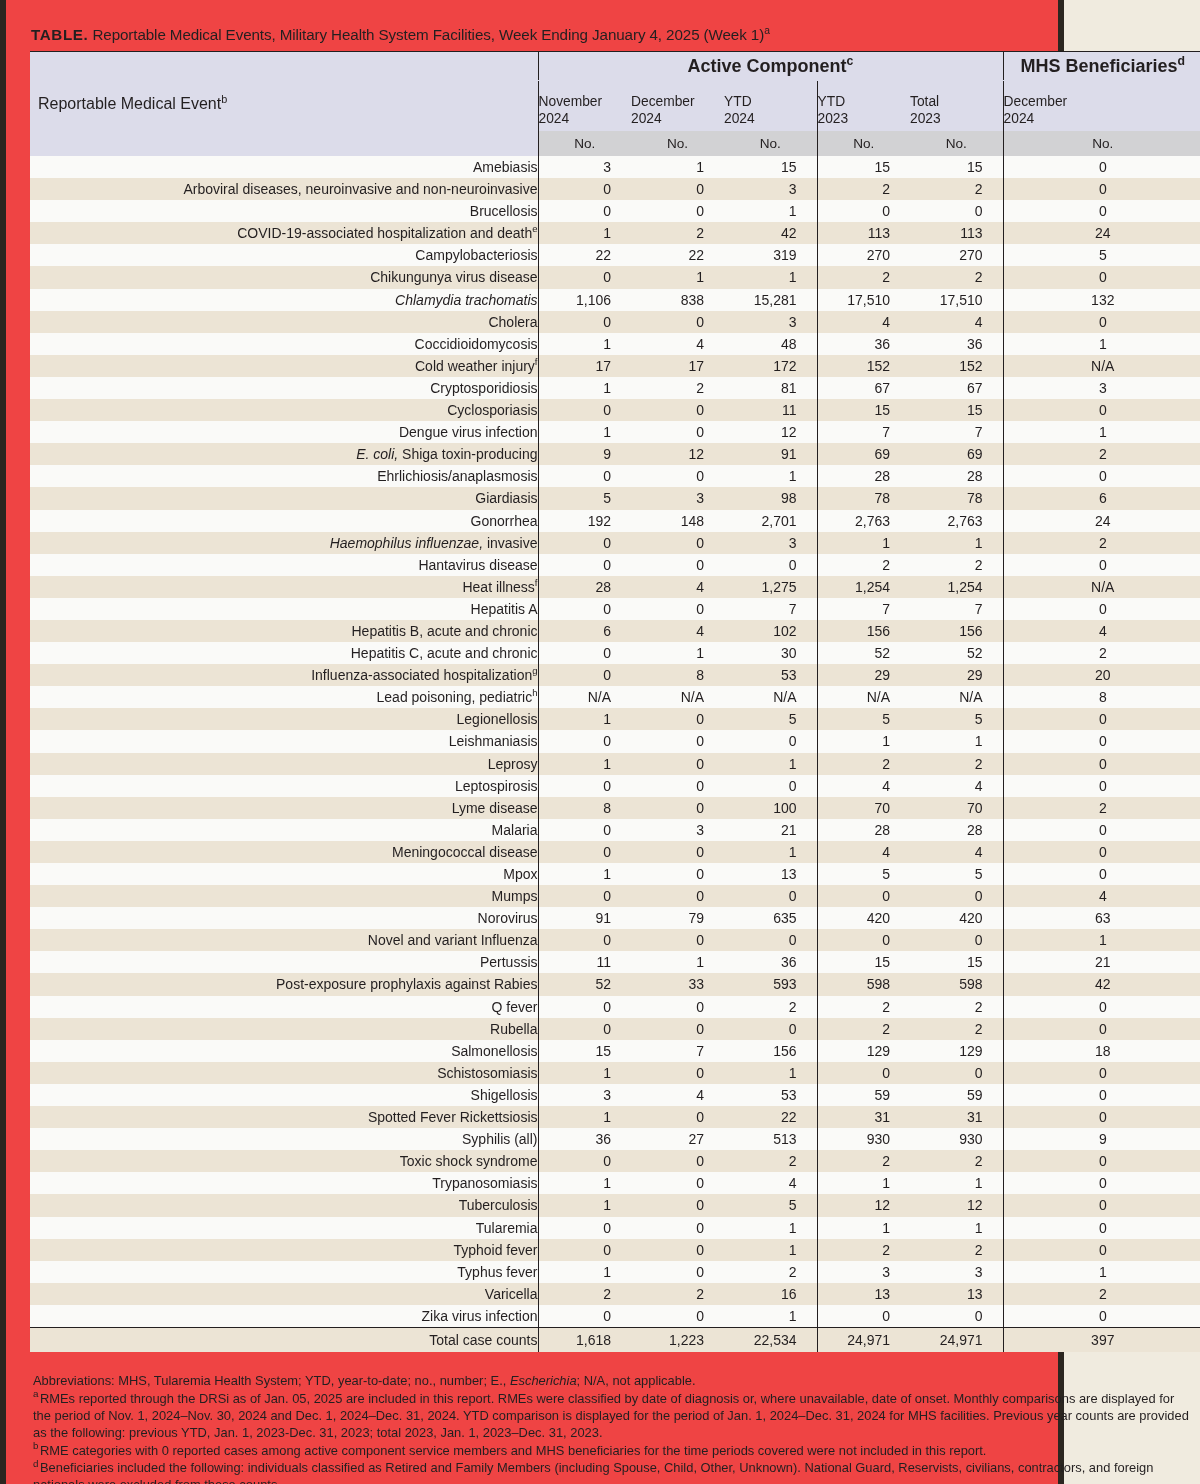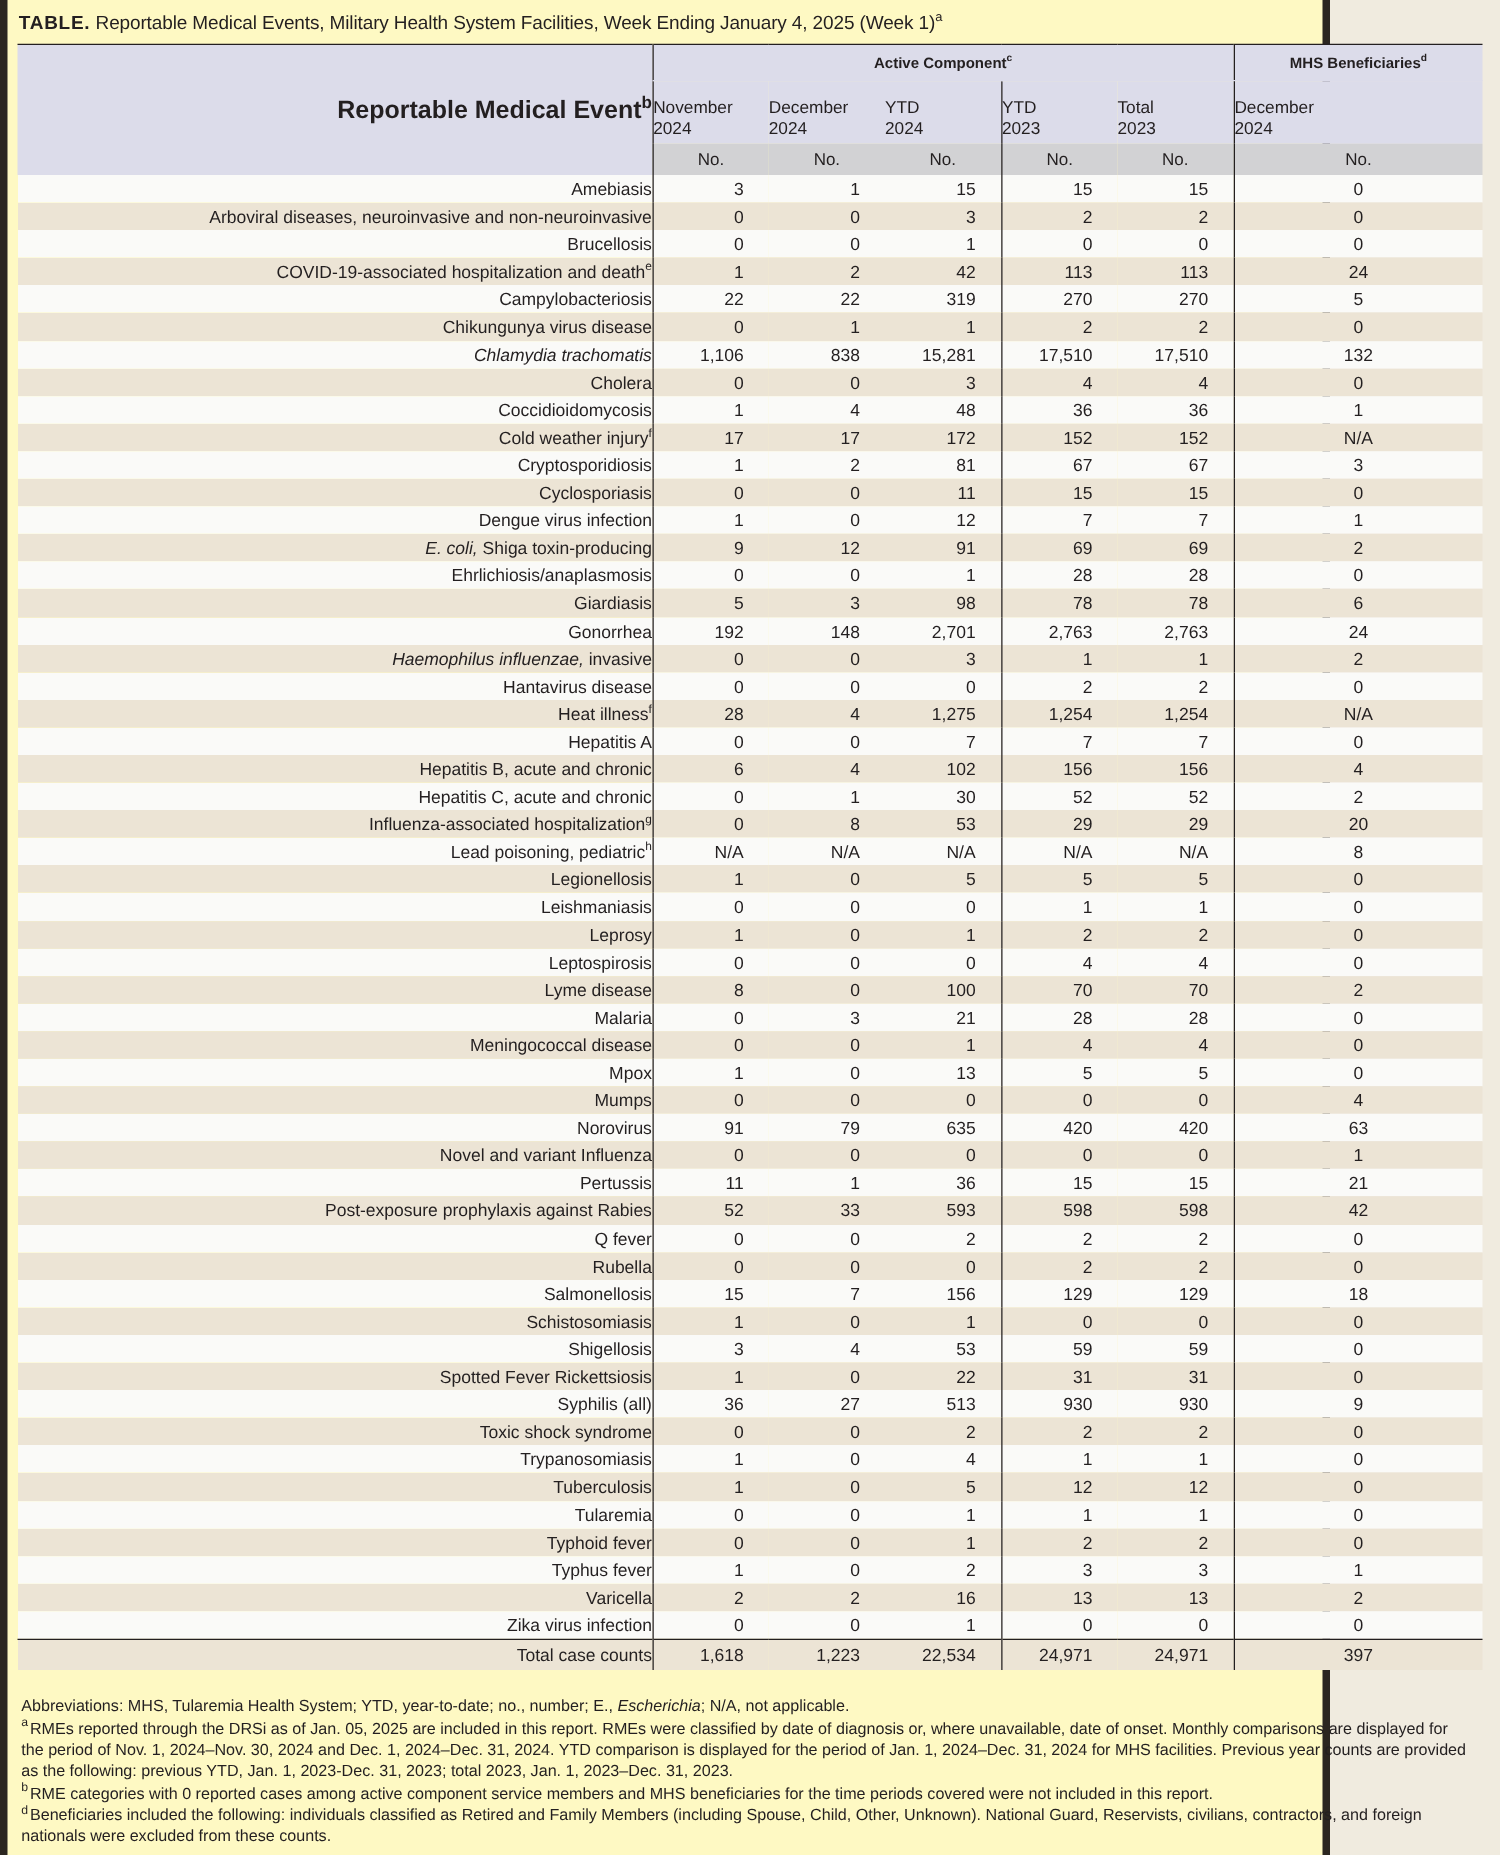--- a/index.html
+++ b/index.html
@@ -11,23 +11,23 @@
     width: 1200px;
     height: 1484px;
     font-family: "Liberation Sans", sans-serif;
     color: #231f20;
     overflow: hidden;
   }
   .page {
     position: relative;
     width: 1064px;
     height: 1484px;
-    background: #fef9c3;
+    background: #ef4444;
     box-sizing: border-box;
-    padding: 0;
+    padding: 16px;
   }
   
   .edge-left {
     position: absolute;
     left: 0; top: 0;
     width: 6px; height: 1484px;
     background: #2b2620;
   }
   .edge-right {
     position: absolute;
@@ -72,30 +72,30 @@
   table.rme col.c-mhs    { width: 199px; }
 
   
   thead th {
     background: #dcdcea;
     font-weight: bold;
     color: #231f20;
     padding: 0;
   }
   th.grp {
-    font-size: 12px;
+    font-size: 18px;
     text-align: center;
     height: 28px;
     vertical-align: middle;
     border-bottom: 1px solid #dcdcea;
   }
   th.evt {
-    font-size: 20px;
-    font-weight: bold;
-    text-align: right;
+    font-size: 16px;
+    font-weight: normal;
+    text-align: left;
     vertical-align: middle;
     padding-left: 8px;
   }
   th.sub {
     font-size: 13.8px;
     font-weight: normal;
     text-align: left;
     vertical-align: bottom;
     padding-bottom: 4px;
     line-height: 1.18;

